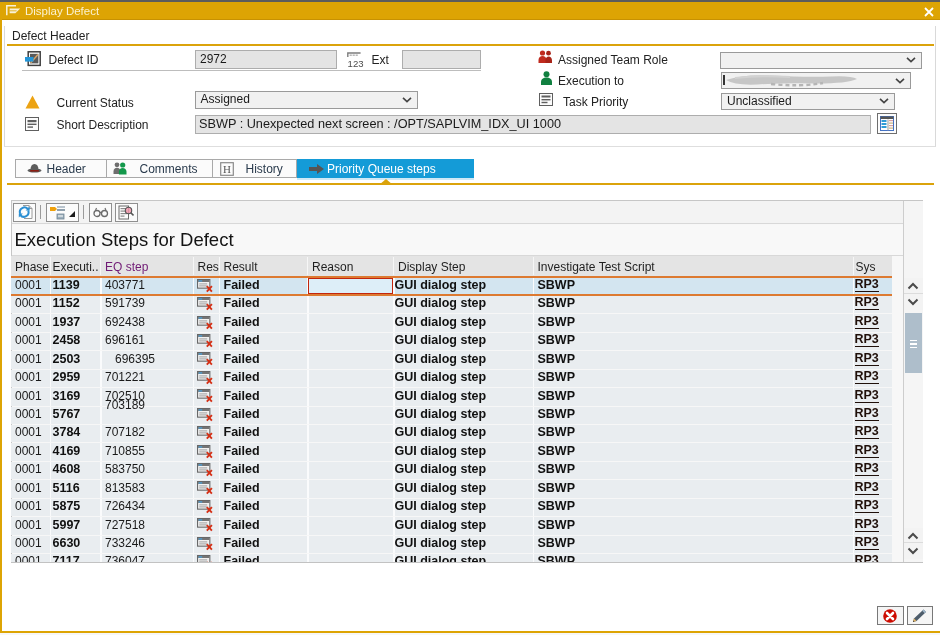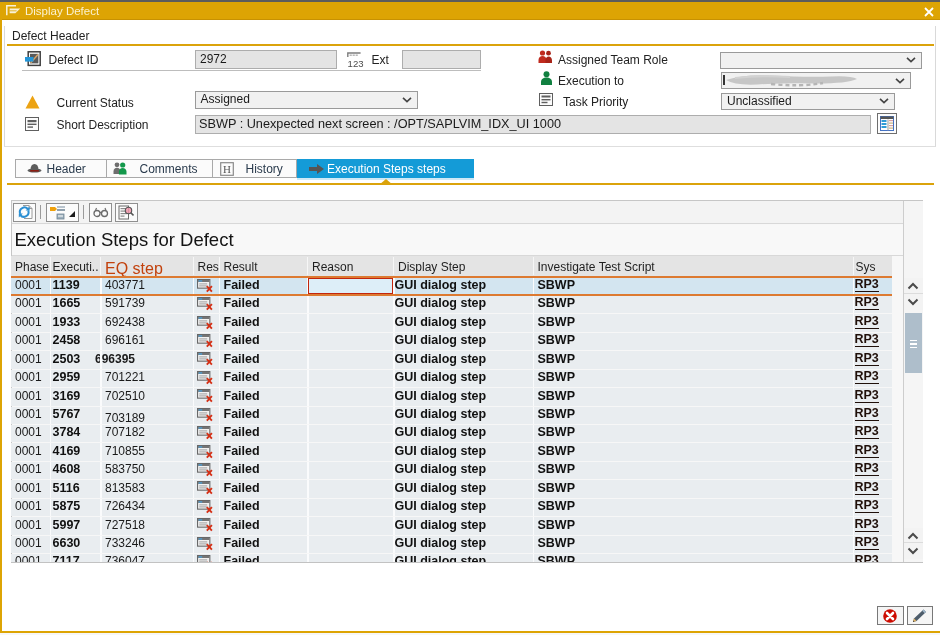--- a/index.html
+++ b/index.html
@@ -146,21 +146,21 @@
 </svg>
 <div class="abs" style="left:139.5px;top:162px;font-size:12px;color:#2a3b4d;">Comments</div>
 <svg class="abs" style="left:219.5px;top:161.5px;" width="14" height="14" viewBox="0 0 14 14">
   <rect x="0.7" y="0.7" width="12.6" height="12.6" fill="none" stroke="#8a8a8a" stroke-width="1.2"></rect>
   <text x="3" y="11" font-family="Liberation Serif" font-size="11" fill="#555">H</text>
 </svg>
 <div class="abs" style="left:245.5px;top:162px;font-size:12px;color:#2a3b4d;">History</div>
 <svg class="abs" style="left:309px;top:162.5px;" width="16" height="12" viewBox="0 0 16 12">
   <path d="M0 4 h8 V1 l7 5 l-7 5 V8 H0 z" fill="#555555"></path>
 </svg>
-<div class="abs" style="left:327px;top:162px;font-size:12px;color:#ffffff;">Execution Steps steps</div>
+<div class="abs" style="left:327px;top:162px;font-size:12px;color:#ffffff;">Priority Queue steps</div>
 
 <div class="abs" style="left:296.5px;top:177.5px;width:177px;height:2px;background:#cfe9f6;"></div>
 
 <div class="abs" style="left:7px;top:182.5px;width:927px;height:2.5px;background:#dba30b;"></div>
 <div class="abs" style="left:379px;top:178.5px;width:0;height:0;border-left:7px solid transparent;border-right:7px solid transparent;border-bottom:6px solid #dba30b;"></div>
 
 <div class="abs" style="left:11px;top:200px;width:911.5px;height:363px;border:1px solid #c6c6c6;background:#f7f7f7;"></div>
 
 <div class="abs" style="left:12px;top:201px;width:909.5px;height:23px;background:#f3f3f3;border-bottom:1px solid #d8d8d8;"></div>
 <div class="abs" style="left:13px;top:202.5px;width:22.5px;height:19px;background:#fbfbfb;border:1px solid #8f8f8f;"></div>
@@ -200,21 +200,21 @@
   <circle cx="10.5" cy="5.5" r="3.2" fill="rgba(240,150,170,0.85)" stroke="#555" stroke-width="1.1"></circle>
   <path d="M12.8 7.8 L15.5 10.5" stroke="#555" stroke-width="1.6"></path>
 </svg>
 
 <div class="abs" style="left:12px;top:225px;width:909.5px;height:31px;background:#f8f8f8;border-bottom:1px solid #d8d8d8;"></div>
 <div class="abs" style="left:14.5px;top:229px;font-size:18.5px;color:#141414;">Execution Steps for Defect</div>
 
 <div class="abs" style="left:11px;top:256px;width:880.6px;height:19.5px;background:#e4e4e4;"></div>
 <div class="abs" style="left:15px;top:259.5px;font-size:12px;color:#1f1f1f;white-space:nowrap;">Phase</div>
 <div class="abs" style="left:52.5px;top:259.5px;font-size:12px;color:#1f1f1f;white-space:nowrap;">Executi..</div>
-<div class="abs" style="left:105px;top:259.5px;font-size:16px;color:#c2410c;white-space:nowrap;">EQ step</div>
+<div class="abs" style="left:105px;top:259.5px;font-size:12px;color:#701a75;white-space:nowrap;">EQ step</div>
 <div class="abs" style="left:197.5px;top:259.5px;font-size:12px;color:#1f1f1f;white-space:nowrap;">Res</div>
 <div class="abs" style="left:223.5px;top:259.5px;font-size:12px;color:#1f1f1f;white-space:nowrap;">Result</div>
 <div class="abs" style="left:312px;top:259.5px;font-size:12px;color:#1f1f1f;white-space:nowrap;">Reason</div>
 <div class="abs" style="left:398px;top:259.5px;font-size:12px;color:#1f1f1f;white-space:nowrap;">Display Step</div>
 <div class="abs" style="left:537.5px;top:259.5px;font-size:12px;color:#1f1f1f;white-space:nowrap;">Investigate Test Script</div>
 <div class="abs" style="left:855.5px;top:259.5px;font-size:12px;color:#1f1f1f;white-space:nowrap;">Sys</div>
 <div class="abs" style="left:49.5px;top:256.5px;width:1px;height:18.5px;background:#f6f6f6;"></div>
 <div class="abs" style="left:100px;top:256.5px;width:1px;height:18.5px;background:#f6f6f6;"></div>
 <div class="abs" style="left:192.5px;top:256.5px;width:1px;height:18.5px;background:#f6f6f6;"></div>
 <div class="abs" style="left:218.5px;top:256.5px;width:1px;height:18.5px;background:#f6f6f6;"></div>
@@ -242,21 +242,21 @@
 <div class="abs" style="left:49.5px;top:277.50px;width:1.5px;height:16.5px;background:#fafbfc;"></div>
 <div class="abs" style="left:100px;top:277.50px;width:1.5px;height:16.5px;background:#fafbfc;"></div>
 <div class="abs" style="left:192.5px;top:277.50px;width:1.5px;height:16.5px;background:#fafbfc;"></div>
 <div class="abs" style="left:218.5px;top:277.50px;width:1.5px;height:16.5px;background:#fafbfc;"></div>
 <div class="abs" style="left:307px;top:277.50px;width:1.5px;height:16.5px;background:#fafbfc;"></div>
 <div class="abs" style="left:393px;top:277.50px;width:1.5px;height:16.5px;background:#fafbfc;"></div>
 <div class="abs" style="left:532.5px;top:277.50px;width:1.5px;height:16.5px;background:#fafbfc;"></div>
 <div class="abs" style="left:852.7px;top:277.50px;width:1.5px;height:16.5px;background:#fafbfc;"></div>
 <div class="abs" style="left:11px;top:296.00px;width:880.6px;height:17.43px;background:#e9edf0;overflow:hidden;"></div>
 <div class="abs" style="left:15px;top:296.40px;font-size:12px;color:#1a1a1a;">0001</div>
-<div class="abs" style="left:52.5px;top:296.40px;font-size:12.5px;font-weight:bold;color:#111;">1665</div>
+<div class="abs" style="left:52.5px;top:296.40px;font-size:12.5px;font-weight:bold;color:#111;">1152</div>
 <div class="abs" style="left:105px;top:296.40px;font-size:12px;color:#1a1a1a;">591739</div>
 <svg class="abs" style="left:197px;top:297.10px;" width="17" height="14" viewBox="0 0 17 14">
     <rect x="0.55" y="0.55" width="12.3" height="8.6" fill="#f1f1f1" stroke="#686868" stroke-width="1.1"></rect>
     <rect x="1.1" y="1.1" width="11.2" height="1.8" fill="#686868"></rect>
     <rect x="1.6" y="1.3" width="3.6" height="1.3" fill="#4aa3dc"></rect>
     <rect x="2.2" y="4.4" width="8" height="1" fill="#a0a0a0"></rect>
     <rect x="2.2" y="6.4" width="8" height="1" fill="#a0a0a0"></rect>
     <path d="M9.8 7.2 L14.9 12.6 M14.9 7.2 L9.8 12.6" stroke="#d43016" stroke-width="1.9"></path>
   </svg>
 <div class="abs" style="left:223.5px;top:296.40px;font-size:12.5px;font-weight:bold;color:#111;">Failed</div>
@@ -266,21 +266,21 @@
 <div class="abs" style="left:49.5px;top:296.00px;width:1.5px;height:17.43px;background:#fafbfc;"></div>
 <div class="abs" style="left:100px;top:296.00px;width:1.5px;height:17.43px;background:#fafbfc;"></div>
 <div class="abs" style="left:192.5px;top:296.00px;width:1.5px;height:17.43px;background:#fafbfc;"></div>
 <div class="abs" style="left:218.5px;top:296.00px;width:1.5px;height:17.43px;background:#fafbfc;"></div>
 <div class="abs" style="left:307px;top:296.00px;width:1.5px;height:17.43px;background:#fafbfc;"></div>
 <div class="abs" style="left:393px;top:296.00px;width:1.5px;height:17.43px;background:#fafbfc;"></div>
 <div class="abs" style="left:532.5px;top:296.00px;width:1.5px;height:17.43px;background:#fafbfc;"></div>
 <div class="abs" style="left:852.7px;top:296.00px;width:1.5px;height:17.43px;background:#fafbfc;"></div>
 <div class="abs" style="left:11px;top:314.43px;width:880.6px;height:17.43px;background:#e9edf0;overflow:hidden;"></div>
 <div class="abs" style="left:15px;top:314.83px;font-size:12px;color:#1a1a1a;">0001</div>
-<div class="abs" style="left:52.5px;top:314.83px;font-size:12.5px;font-weight:bold;color:#111;">1933</div>
+<div class="abs" style="left:52.5px;top:314.83px;font-size:12.5px;font-weight:bold;color:#111;">1937</div>
 <div class="abs" style="left:105px;top:314.83px;font-size:12px;color:#1a1a1a;">692438</div>
 <svg class="abs" style="left:197px;top:315.53px;" width="17" height="14" viewBox="0 0 17 14">
     <rect x="0.55" y="0.55" width="12.3" height="8.6" fill="#f1f1f1" stroke="#686868" stroke-width="1.1"></rect>
     <rect x="1.1" y="1.1" width="11.2" height="1.8" fill="#686868"></rect>
     <rect x="1.6" y="1.3" width="3.6" height="1.3" fill="#4aa3dc"></rect>
     <rect x="2.2" y="4.4" width="8" height="1" fill="#a0a0a0"></rect>
     <rect x="2.2" y="6.4" width="8" height="1" fill="#a0a0a0"></rect>
     <path d="M9.8 7.2 L14.9 12.6 M14.9 7.2 L9.8 12.6" stroke="#d43016" stroke-width="1.9"></path>
   </svg>
 <div class="abs" style="left:223.5px;top:314.83px;font-size:12.5px;font-weight:bold;color:#111;">Failed</div>
@@ -315,21 +315,21 @@
 <div class="abs" style="left:100px;top:332.86px;width:1.5px;height:17.43px;background:#fafbfc;"></div>
 <div class="abs" style="left:192.5px;top:332.86px;width:1.5px;height:17.43px;background:#fafbfc;"></div>
 <div class="abs" style="left:218.5px;top:332.86px;width:1.5px;height:17.43px;background:#fafbfc;"></div>
 <div class="abs" style="left:307px;top:332.86px;width:1.5px;height:17.43px;background:#fafbfc;"></div>
 <div class="abs" style="left:393px;top:332.86px;width:1.5px;height:17.43px;background:#fafbfc;"></div>
 <div class="abs" style="left:532.5px;top:332.86px;width:1.5px;height:17.43px;background:#fafbfc;"></div>
 <div class="abs" style="left:852.7px;top:332.86px;width:1.5px;height:17.43px;background:#fafbfc;"></div>
 <div class="abs" style="left:11px;top:351.29px;width:880.6px;height:17.43px;background:#e9edf0;overflow:hidden;"></div>
 <div class="abs" style="left:15px;top:351.69px;font-size:12px;color:#1a1a1a;">0001</div>
 <div class="abs" style="left:52.5px;top:351.69px;font-size:12.5px;font-weight:bold;color:#111;">2503</div>
-<div class="abs" style="left:95px;top:351.69px;font-size:12px;color:#1a1a1a;font-weight:bold;">696395</div>
+<div class="abs" style="left:115px;top:351.69px;font-size:12px;color:#1a1a1a;">696395</div>
 <svg class="abs" style="left:197px;top:352.39px;" width="17" height="14" viewBox="0 0 17 14">
     <rect x="0.55" y="0.55" width="12.3" height="8.6" fill="#f1f1f1" stroke="#686868" stroke-width="1.1"></rect>
     <rect x="1.1" y="1.1" width="11.2" height="1.8" fill="#686868"></rect>
     <rect x="1.6" y="1.3" width="3.6" height="1.3" fill="#4aa3dc"></rect>
     <rect x="2.2" y="4.4" width="8" height="1" fill="#a0a0a0"></rect>
     <rect x="2.2" y="6.4" width="8" height="1" fill="#a0a0a0"></rect>
     <path d="M9.8 7.2 L14.9 12.6 M14.9 7.2 L9.8 12.6" stroke="#d43016" stroke-width="1.9"></path>
   </svg>
 <div class="abs" style="left:223.5px;top:351.69px;font-size:12.5px;font-weight:bold;color:#111;">Failed</div>
 <div class="abs" style="left:394.5px;top:351.69px;font-size:12.5px;font-weight:bold;color:#111;">GUI dialog step</div>
@@ -387,21 +387,21 @@
 <div class="abs" style="left:100px;top:388.15px;width:1.5px;height:17.43px;background:#fafbfc;"></div>
 <div class="abs" style="left:192.5px;top:388.15px;width:1.5px;height:17.43px;background:#fafbfc;"></div>
 <div class="abs" style="left:218.5px;top:388.15px;width:1.5px;height:17.43px;background:#fafbfc;"></div>
 <div class="abs" style="left:307px;top:388.15px;width:1.5px;height:17.43px;background:#fafbfc;"></div>
 <div class="abs" style="left:393px;top:388.15px;width:1.5px;height:17.43px;background:#fafbfc;"></div>
 <div class="abs" style="left:532.5px;top:388.15px;width:1.5px;height:17.43px;background:#fafbfc;"></div>
 <div class="abs" style="left:852.7px;top:388.15px;width:1.5px;height:17.43px;background:#fafbfc;"></div>
 <div class="abs" style="left:11px;top:406.58px;width:880.6px;height:17.43px;background:#e9edf0;overflow:hidden;"></div>
 <div class="abs" style="left:15px;top:406.98px;font-size:12px;color:#1a1a1a;">0001</div>
 <div class="abs" style="left:52.5px;top:406.98px;font-size:12.5px;font-weight:bold;color:#111;">5767</div>
-<div class="abs" style="left:105px;top:411px;font-size:12px;color:#1a1a1a;">703189</div>
+<div class="abs" style="left:105px;top:398px;font-size:12px;color:#1a1a1a;">703189</div>
 <svg class="abs" style="left:197px;top:407.68px;" width="17" height="14" viewBox="0 0 17 14">
     <rect x="0.55" y="0.55" width="12.3" height="8.6" fill="#f1f1f1" stroke="#686868" stroke-width="1.1"></rect>
     <rect x="1.1" y="1.1" width="11.2" height="1.8" fill="#686868"></rect>
     <rect x="1.6" y="1.3" width="3.6" height="1.3" fill="#4aa3dc"></rect>
     <rect x="2.2" y="4.4" width="8" height="1" fill="#a0a0a0"></rect>
     <rect x="2.2" y="6.4" width="8" height="1" fill="#a0a0a0"></rect>
     <path d="M9.8 7.2 L14.9 12.6 M14.9 7.2 L9.8 12.6" stroke="#d43016" stroke-width="1.9"></path>
   </svg>
 <div class="abs" style="left:223.5px;top:406.98px;font-size:12.5px;font-weight:bold;color:#111;">Failed</div>
 <div class="abs" style="left:394.5px;top:406.98px;font-size:12.5px;font-weight:bold;color:#111;">GUI dialog step</div>

